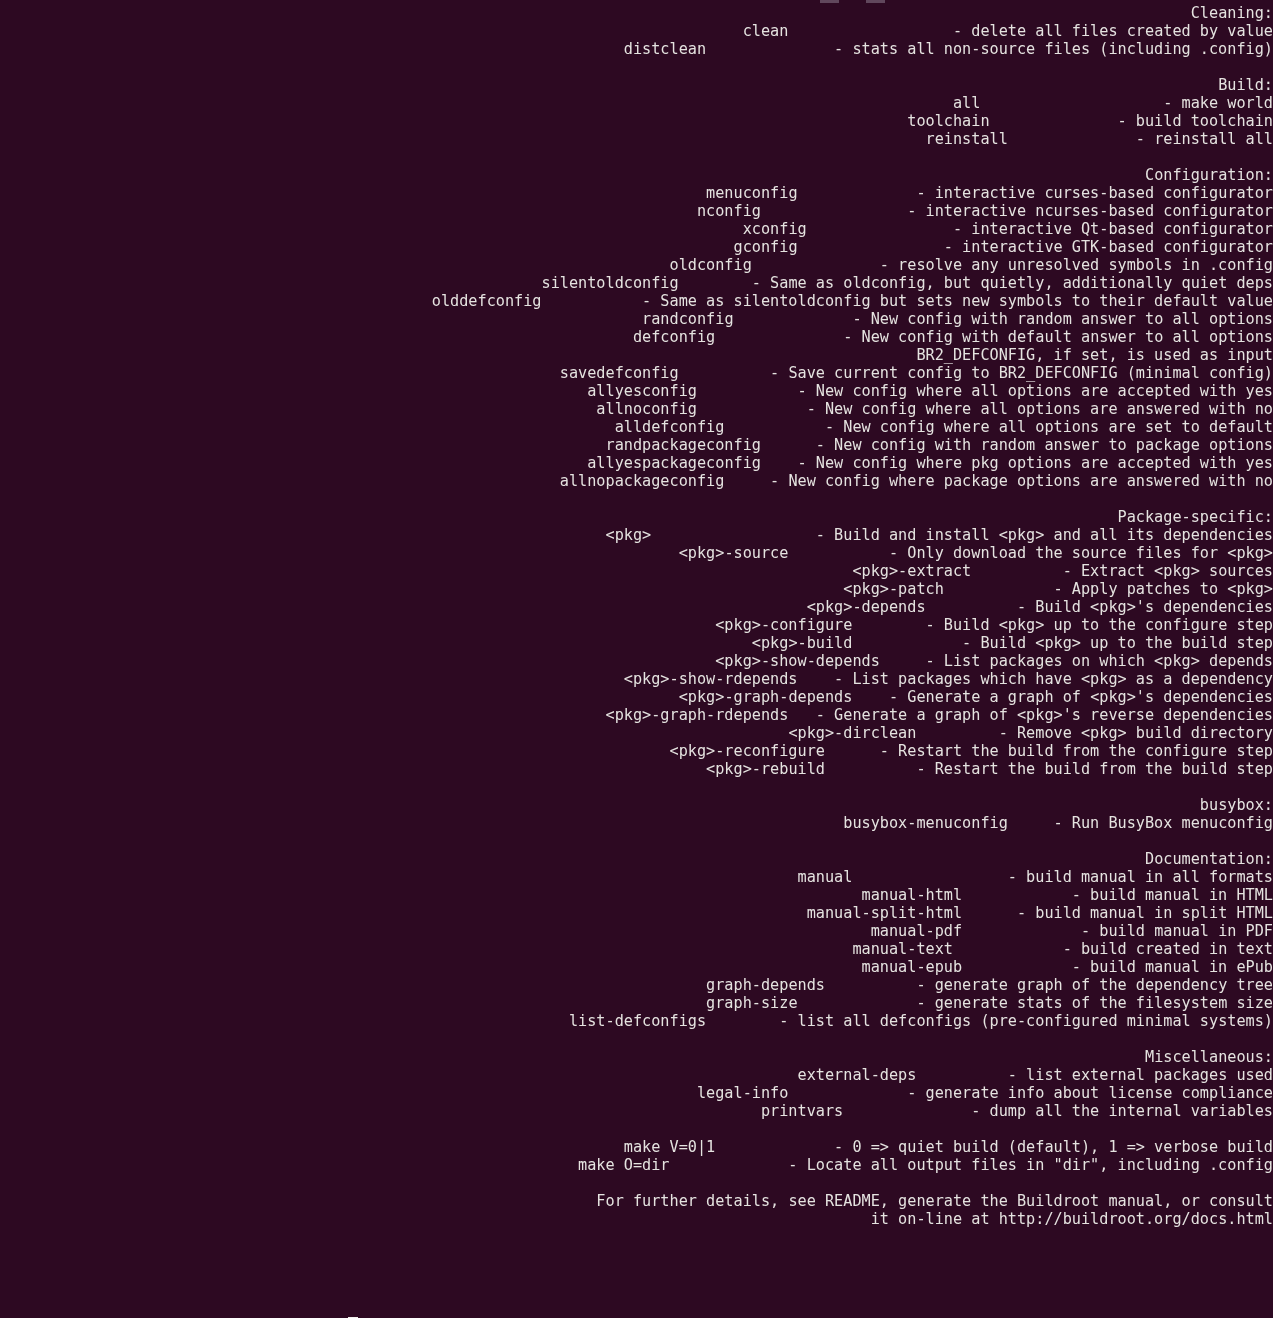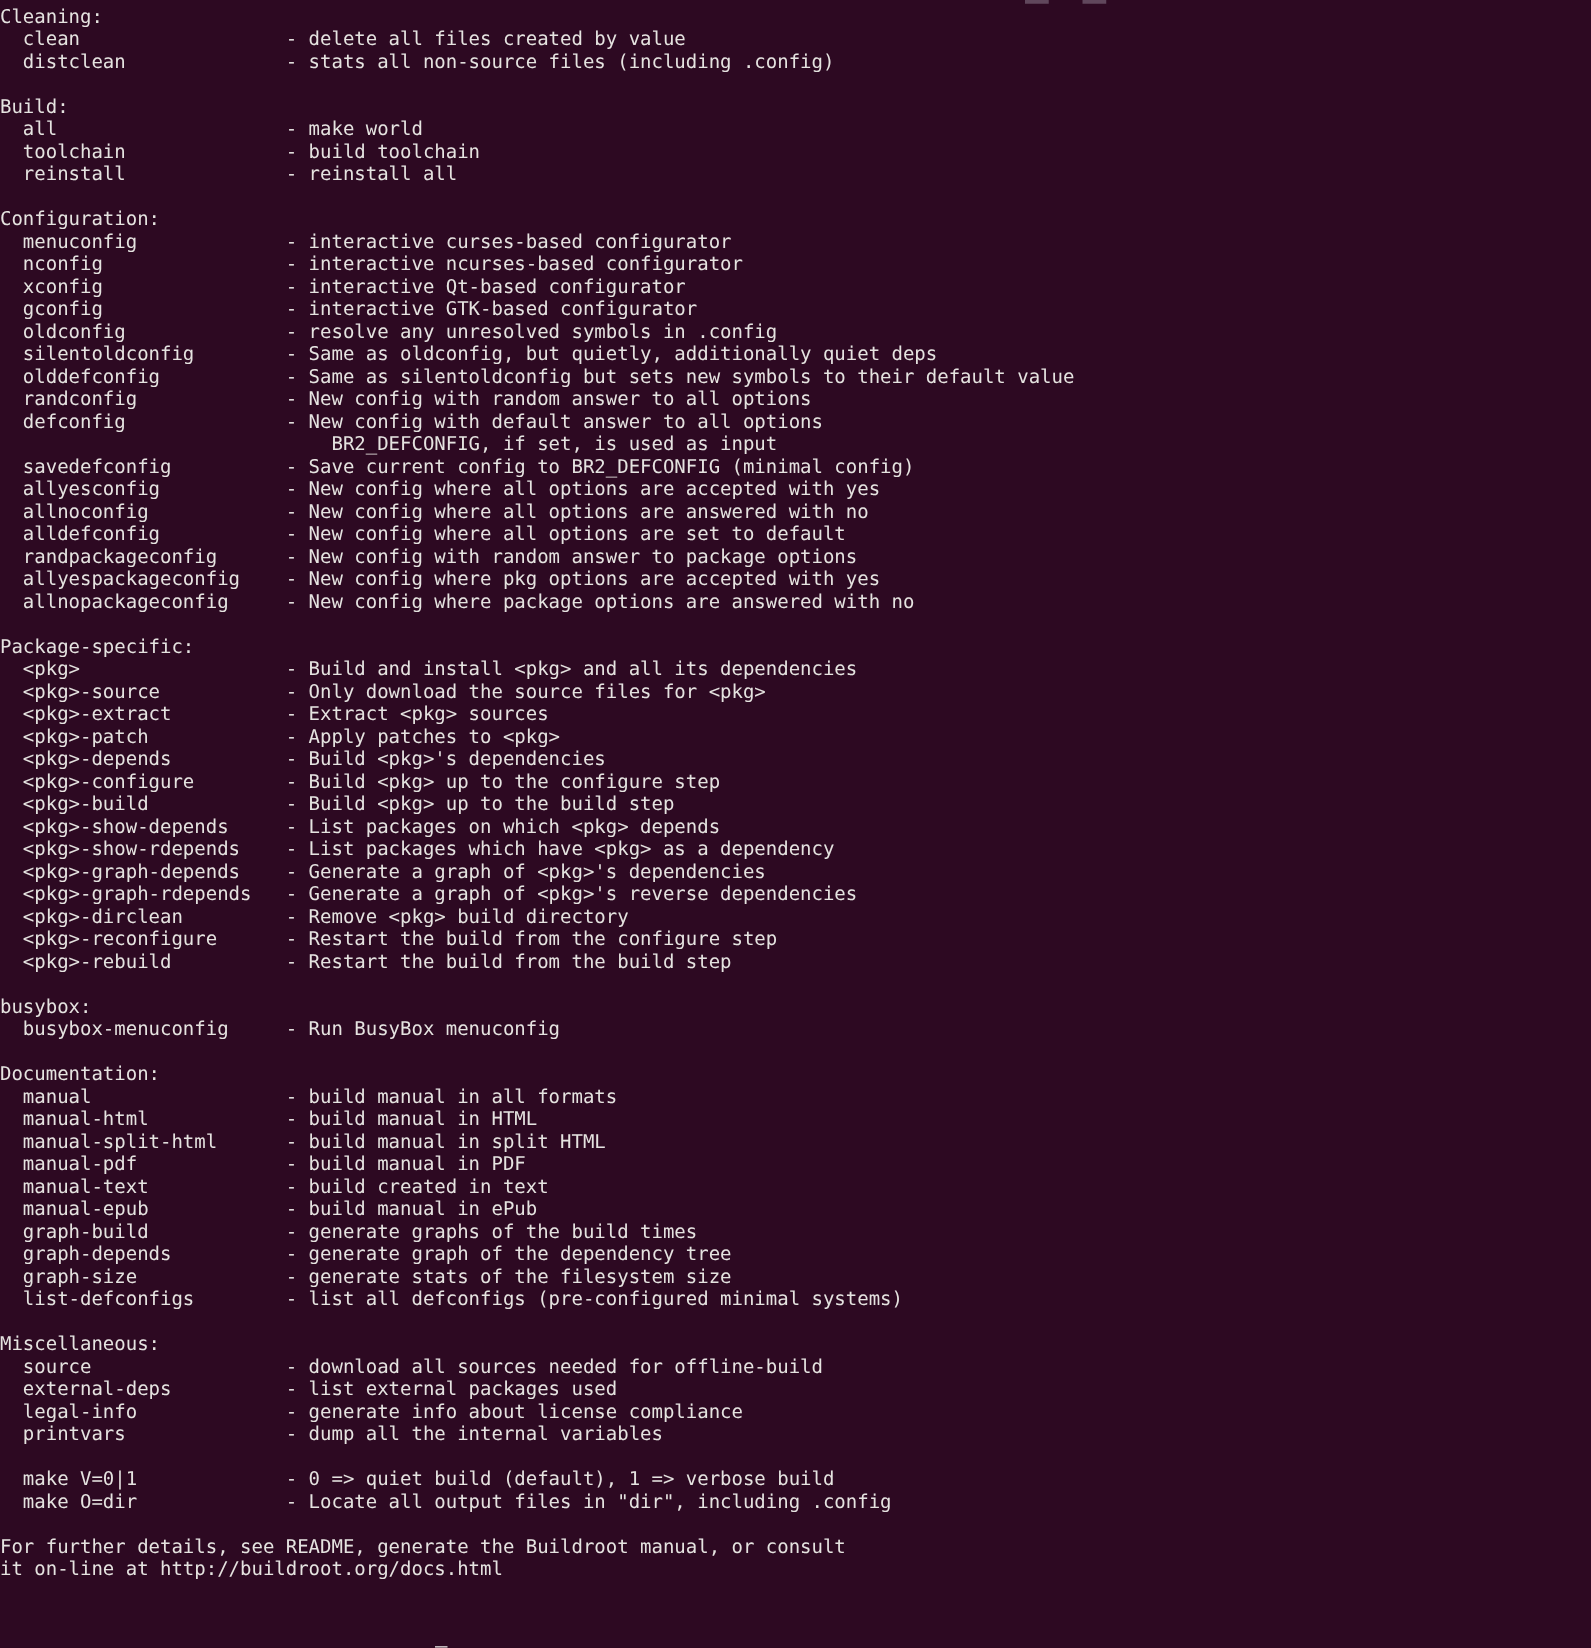--- a/index.html
+++ b/index.html
@@ -20,20 +20,21 @@
     width: 1273px;
     height: 1318px;
     background: #2d0922;
     color: #e5e3e0;
     font-family: "DejaVu Sans Mono", monospace;
     font-size: 15.2px;
     line-height: 18px;
     letter-spacing: 0px;
     padding: 0;
     box-sizing: border-box;
+    text-align: right;
   }
 
   
   .scroll-remnant {
     position: absolute;
     top: 0;
     height: 3px;
     background: #6a5266;
     opacity: 0.85;
   }
@@ -135,27 +136,25 @@
       <span class="line">busybox:</span>
       <span class="line">  busybox-menuconfig     - Run BusyBox menuconfig</span>
       <span class="line blank"></span>
       <span class="line">Documentation:</span>
       <span class="line">  manual                 - build manual in all formats</span>
       <span class="line">  manual-html            - build manual in HTML</span>
       <span class="line">  manual-split-html      - build manual in split HTML</span>
       <span class="line">  manual-pdf             - build manual in PDF</span>
       <span class="line">  manual-text            - build created in text</span>
       <span class="line">  manual-epub            - build manual in ePub</span>
-      <span class="line">  graph-build            - generate graphs of the build times</span>
       <span class="line">  graph-depends          - generate graph of the dependency tree</span>
       <span class="line">  graph-size             - generate stats of the filesystem size</span>
       <span class="line">  list-defconfigs        - list all defconfigs (pre-configured minimal systems)</span>
       <span class="line blank"></span>
       <span class="line">Miscellaneous:</span>
-      <span class="line">  source                 - download all sources needed for offline-build</span>
       <span class="line">  external-deps          - list external packages used</span>
       <span class="line">  legal-info             - generate info about license compliance</span>
       <span class="line">  printvars              - dump all the internal variables</span>
       <span class="line blank"></span>
       <span class="line">  make V=0|1             - 0 =&gt; quiet build (default), 1 =&gt; verbose build</span>
       <span class="line">  make O=dir             - Locate all output files in "dir", including .config</span>
       <span class="line blank"></span>
       <span class="line">For further details, see README, generate the Buildroot manual, or consult</span>
       <span class="line">it on-line at http://buildroot.org/docs.html</span>
       <span class="line blank"></span>

